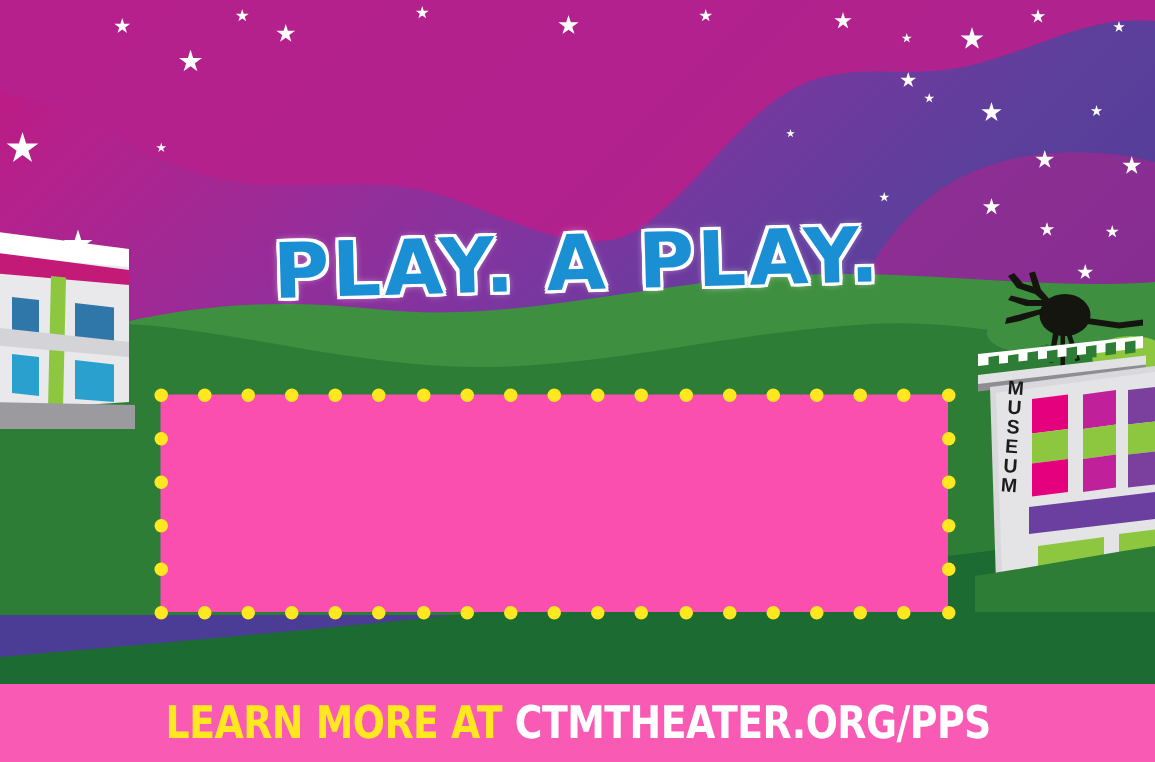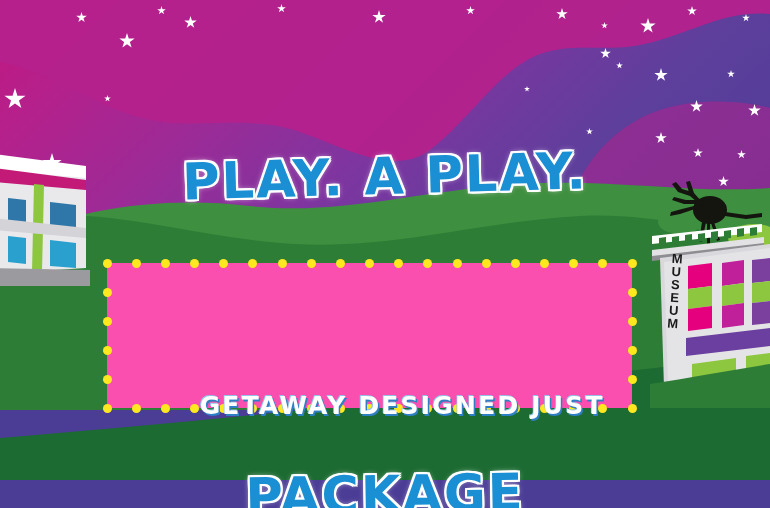--- a/index.html
+++ b/index.html
@@ -358,20 +358,24 @@
         <i class="bulb" style="left: 520.5px; top: 24.5px;"></i>
         <i class="bulb" style="left: -4.5px; top: 53.5px;"></i>
         <i class="bulb" style="left: 520.5px; top: 53.5px;"></i>
         <i class="bulb" style="left: -4.5px; top: 82.5px;"></i>
         <i class="bulb" style="left: 520.5px; top: 82.5px;"></i>
         <i class="bulb" style="left: -4.5px; top: 111.5px;"></i>
         <i class="bulb" style="left: 520.5px; top: 111.5px;"></i>
       </div>
     <div class="marquee-text">
       <br>
-      <span>GETAWAY DESIGNED JUST</span>
       <br>
       
     </div>
   </div>
 
+  <div class="bottom-bar">
+    <div class="bar-inner">
+      <span class="bar-learn">LEARN MORE AT </span><span class="bar-url">CTMTHEATER.ORG/PPS</span>
+    </div>
+  </div>
 
 </div>
 
 </body></html>

